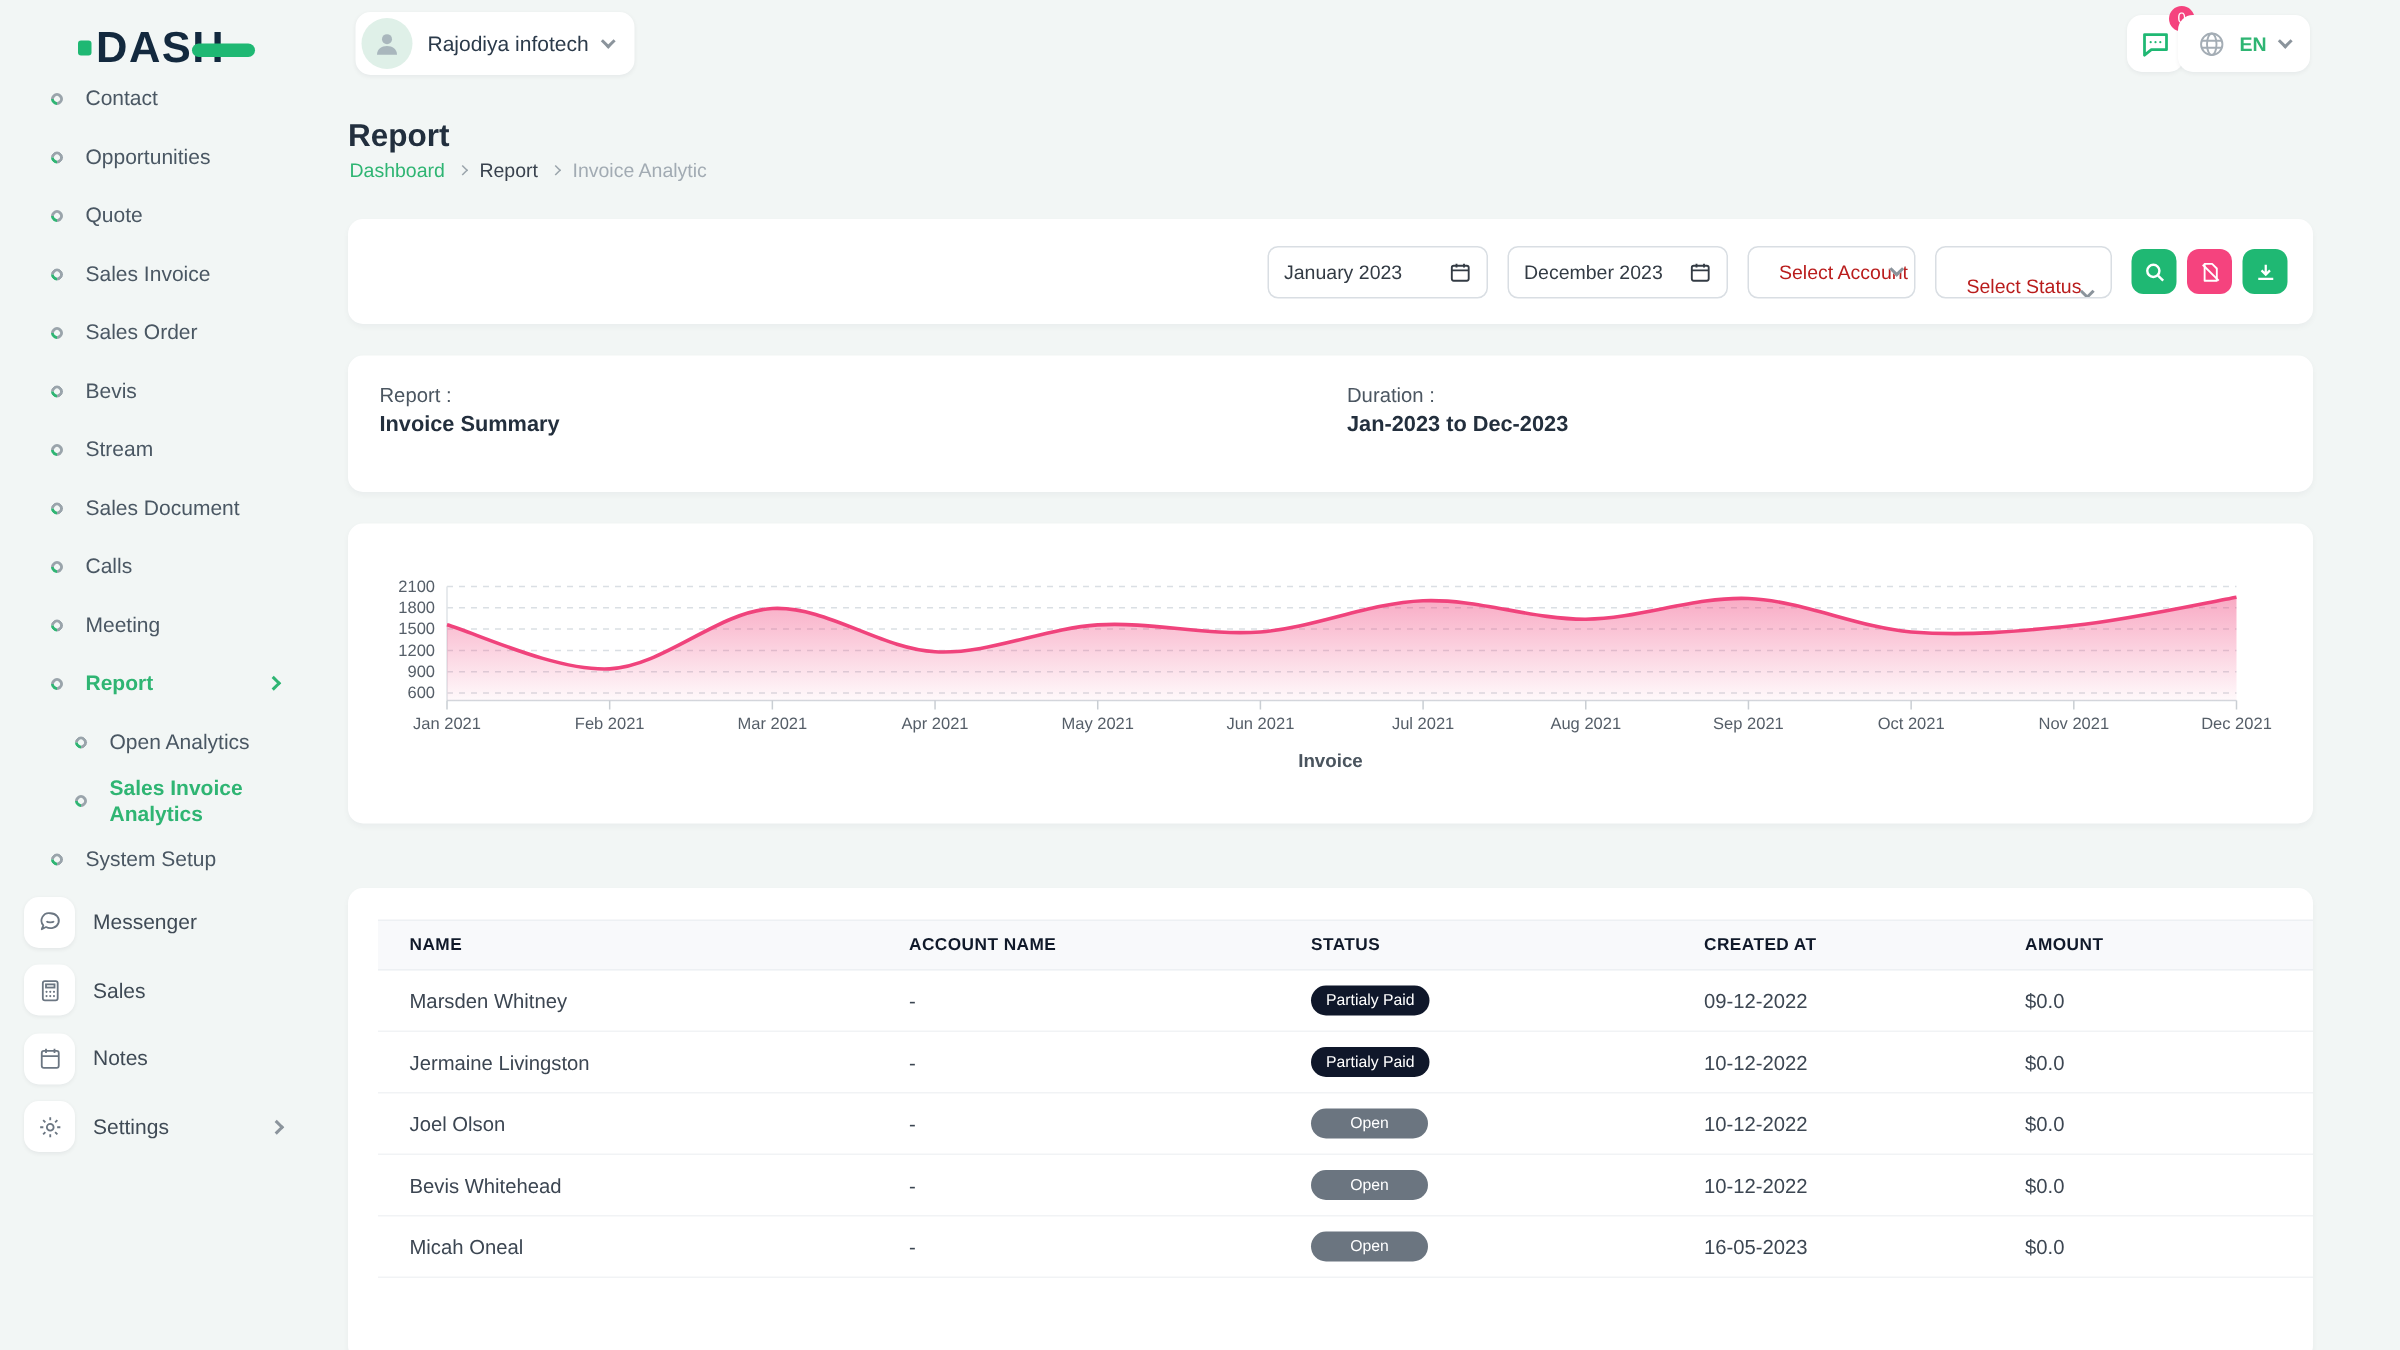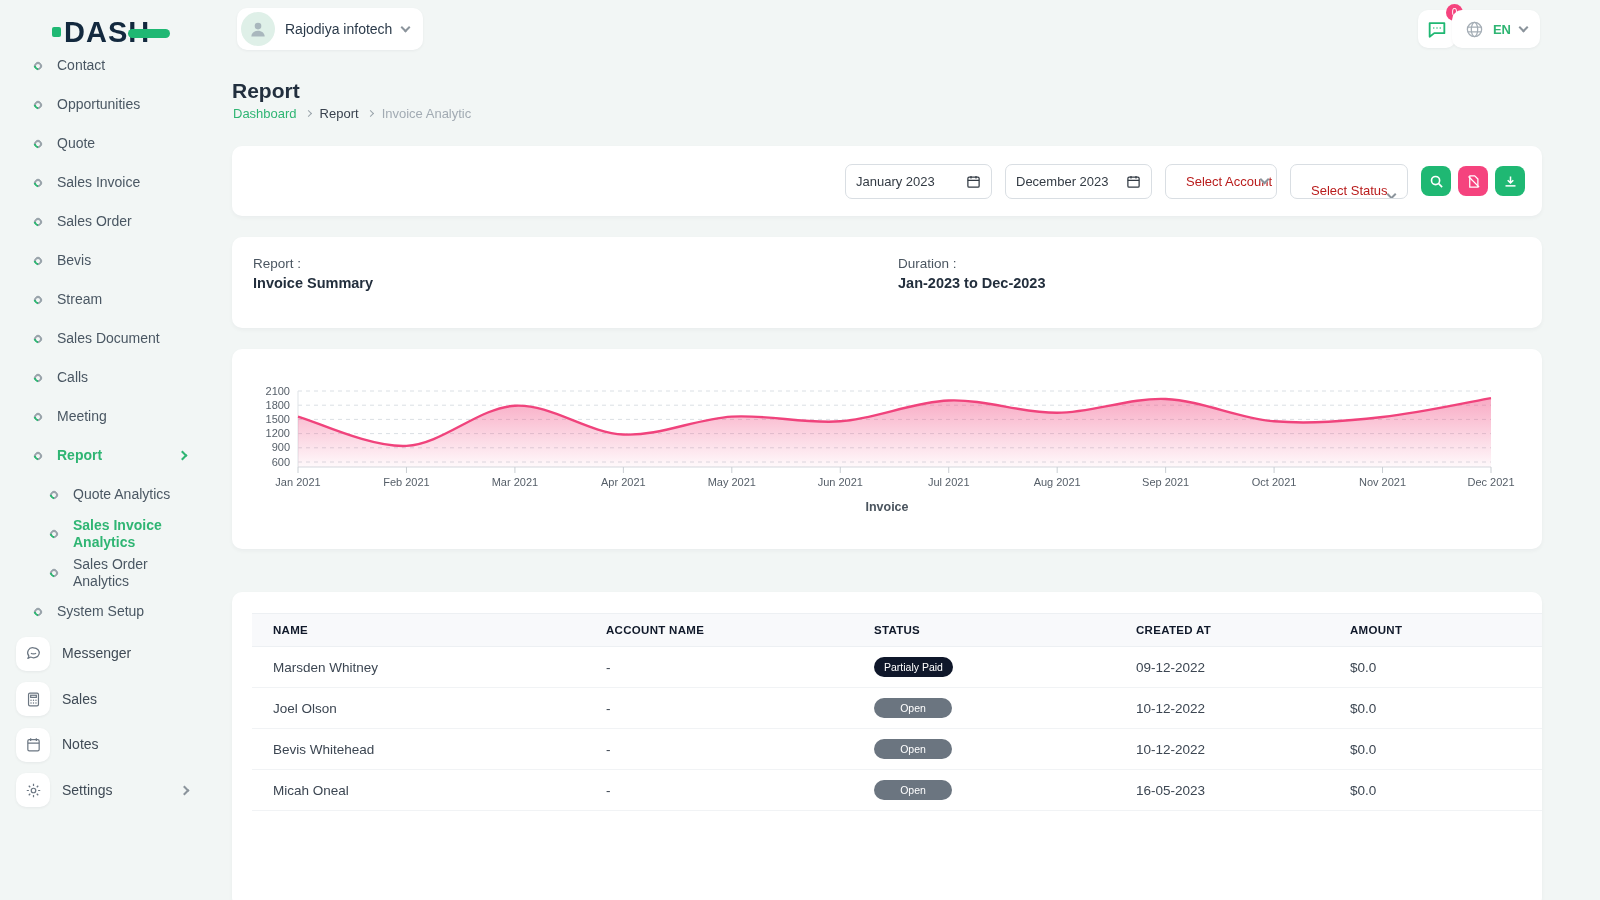--- a/index.html
+++ b/index.html
@@ -171,29 +171,25 @@
         <span class="dot"></span>
         <span class="lbl">Meeting</span>
       </div>
       <div class="side-item active">
         <span class="dot"></span>
         <span class="lbl">Report</span>
         <span class="chev chev-r side-chev"></span>
       </div>
       <div class="side-item child">
         <span class="dot"></span>
-        <span class="lbl">Quote Analytics</span>
+        <span class="lbl">Open Analytics</span>
       </div>
       <div class="side-item child active">
         <span class="dot"></span>
         <span class="lbl">Sales Invoice Analytics</span>
-      </div>
-      <div class="side-item child">
-        <span class="dot"></span>
-        <span class="lbl">Sales Order Analytics</span>
       </div>
       <div class="side-item">
         <span class="dot"></span>
         <span class="lbl">System Setup</span>
       </div>
       <div class="side-item big">
         <span class="icon-box">
           <svg width="17" height="17" viewBox="0 0 24 24" fill="none" stroke="#6b7682" stroke-width="1.7">
             <path d="M12 4a8 7 0 1 1-4 13l-4 2 1.5-3.5A7 7 0 0 1 12 4z" stroke-linejoin="round"></path>
             <path d="M8.5 11.5c1 1.5 6 1.5 7 0"></path>
@@ -368,20 +364,27 @@
     </thead>
     <tbody id="table-body">
   <tr>
     <td>Marsden Whitney</td>
     <td>-</td>
     <td><span class="badge warning">Partialy Paid</span></td>
     <td>09-12-2022</td>
     <td>$0.0</td>
   </tr>
 
+  <tr>
+    <td>Jermaine Livingston</td>
+    <td>-</td>
+    <td><span class="badge warning">Partialy Paid</span></td>
+    <td>10-12-2022</td>
+    <td>$0.0</td>
+  </tr>
 
   <tr>
     <td>Joel Olson</td>
     <td>-</td>
     <td><span class="badge secondary">Open</span></td>
     <td>10-12-2022</td>
     <td>$0.0</td>
   </tr>
 
   <tr>

